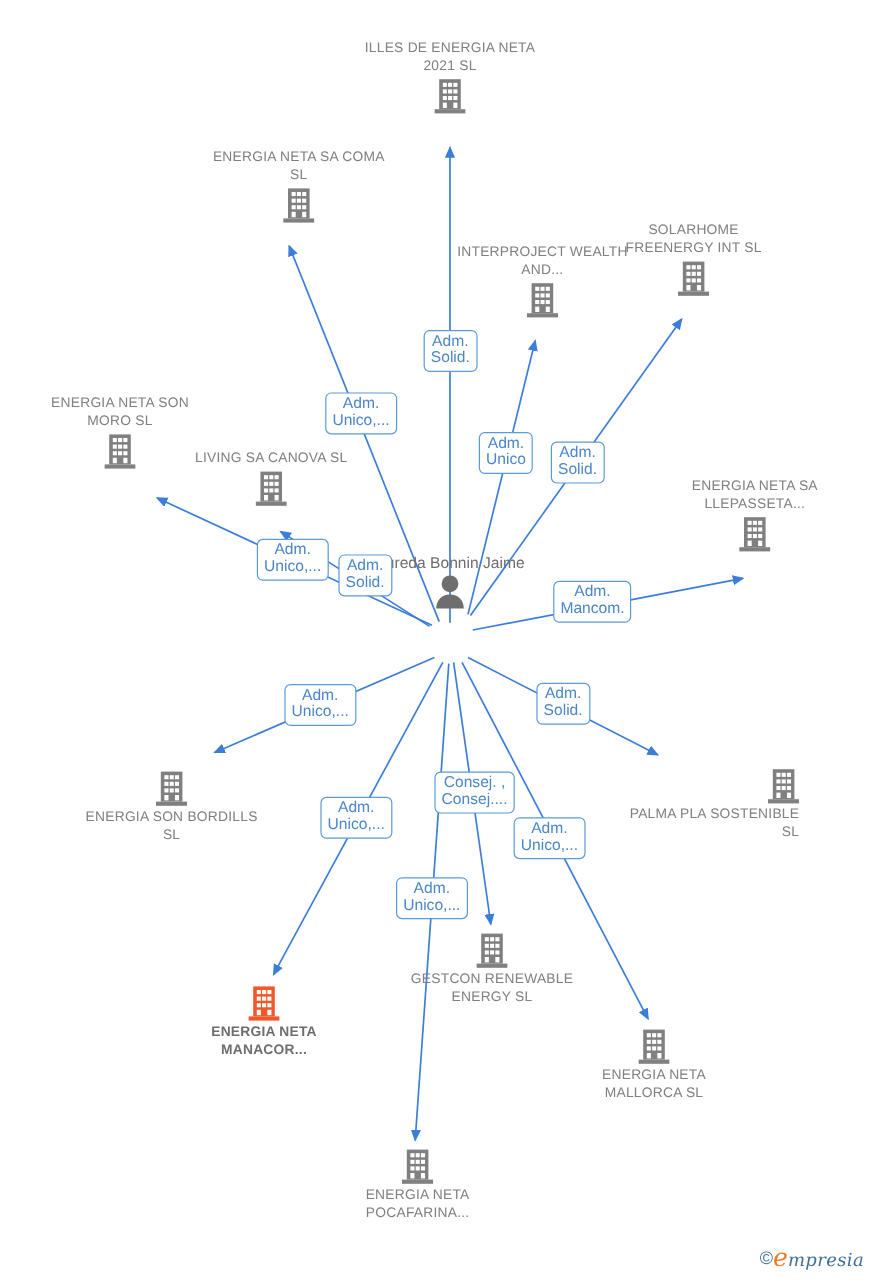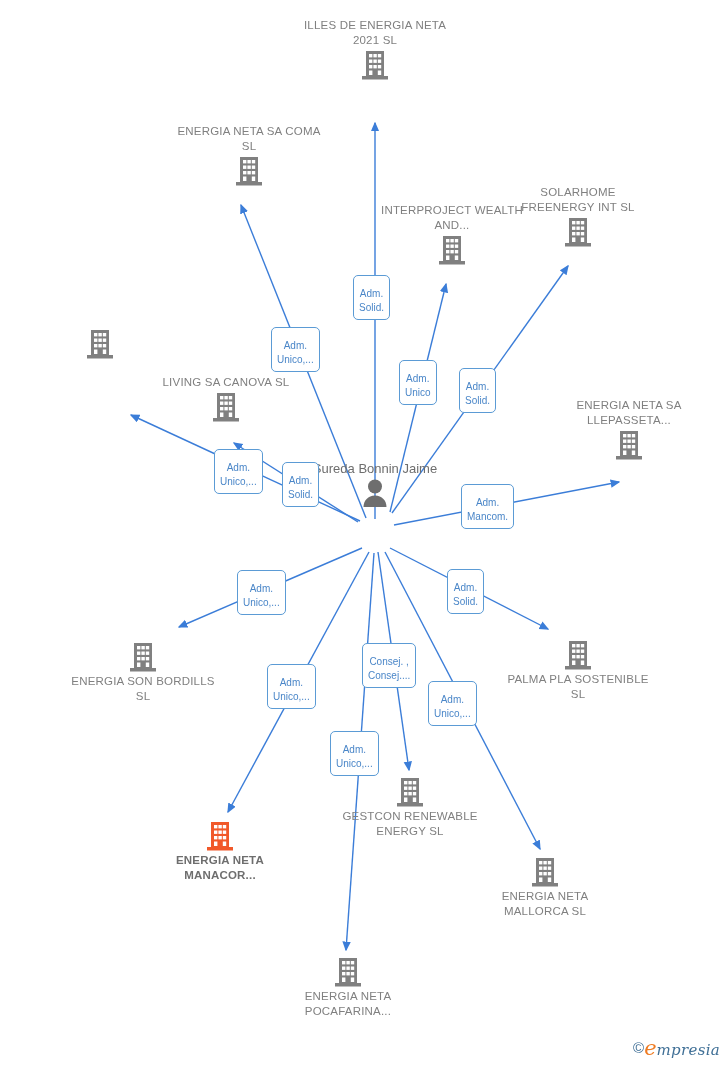--- a/index.html
+++ b/index.html
@@ -56,24 +56,24 @@
   }
 
   
   .elabel {
     position: absolute;
     box-sizing: border-box;
     border: 1px solid #5b9bd5;
     border-radius: 5px;
     background: #ffffff;
     color: #4a86c8;
-    font-size: 10px;
+    font-size: 13px;
     line-height: 14px;
     text-align: center;
-    padding: 11px 5px 4px;
+    padding: 1px 5px 4px;
     white-space: nowrap;
   }
   .elabel span { display: block; }
 
   
   .watermark {
     position: absolute;
     right: 8px;
     bottom: 10px;
     font-size: 17px;
@@ -133,21 +133,21 @@
       <path d="M369,552 L228,812"></path>
 
       <path d="M378,552 L409,770"></path>
 
       <path d="M385,552 L540,849"></path>
 
       <path d="M374,553 L346,950"></path>
     </g>
   </svg>
 
-  <div class="node label-top" style="left:375px; top:18px;">
+  <div class="node label-top" style="left:375px; top:33px;">
     <span class="label">ILLES DE ENERGIA NETA 2021  SL</span>
     <span class="icon">
       <svg width="26" height="30" viewBox="0 0 26 30">
         <rect x="4" y="1" width="18" height="25" fill="#808080"></rect>
         <rect x="0" y="26" width="26" height="3.5" fill="#808080"></rect>
         <g fill="#ffffff">
           <rect x="7" y="4" width="3.4" height="3.4"></rect>
             <rect x="11.4" y="4" width="3.4" height="3.4"></rect>
             <rect x="15.8" y="4" width="3.4" height="3.4"></rect>
           <rect x="7" y="9.5" width="3.4" height="3.4"></rect>
@@ -226,20 +226,21 @@
             <rect x="11.4" y="15" width="3.4" height="3.4"></rect>
             <rect x="15.8" y="15" width="3.4" height="3.4"></rect>
           <rect x="7" y="20.5" width="3.4" height="4.5"></rect>
             <rect x="15.8" y="20.5" width="3.4" height="4.5"></rect>
         </g>
       </svg>
     </span>
   </div>
 
   <div class="node label-top" style="left:100px; top:329px;">
+    <span class="label">ENERGIA NETA SON MORO  SL</span>
     <span class="icon">
       <svg width="26" height="30" viewBox="0 0 26 30">
         <rect x="4" y="1" width="18" height="25" fill="#808080"></rect>
         <rect x="0" y="26" width="26" height="3.5" fill="#808080"></rect>
         <g fill="#ffffff">
           <rect x="7" y="4" width="3.4" height="3.4"></rect>
             <rect x="11.4" y="4" width="3.4" height="3.4"></rect>
             <rect x="15.8" y="4" width="3.4" height="3.4"></rect>
           <rect x="7" y="9.5" width="3.4" height="3.4"></rect>
             <rect x="11.4" y="9.5" width="3.4" height="3.4"></rect>
@@ -316,21 +317,21 @@
             <rect x="11.4" y="15" width="3.4" height="3.4"></rect>
             <rect x="15.8" y="15" width="3.4" height="3.4"></rect>
           <rect x="7" y="20.5" width="3.4" height="4.5"></rect>
             <rect x="15.8" y="20.5" width="3.4" height="4.5"></rect>
         </g>
       </svg>
     </span>
     <span class="label">ENERGIA SON BORDILLS  SL</span>
   </div>
 
-  <div class="node label-bottom" style="left:578px; top:640px;">
+  <div class="node label-bottom" style="left:591px; top:640px;text-align:right;">
     <span class="icon">
       <svg width="26" height="30" viewBox="0 0 26 30">
         <rect x="4" y="1" width="18" height="25" fill="#808080"></rect>
         <rect x="0" y="26" width="26" height="3.5" fill="#808080"></rect>
         <g fill="#ffffff">
           <rect x="7" y="4" width="3.4" height="3.4"></rect>
             <rect x="11.4" y="4" width="3.4" height="3.4"></rect>
             <rect x="15.8" y="4" width="3.4" height="3.4"></rect>
           <rect x="7" y="9.5" width="3.4" height="3.4"></rect>
             <rect x="11.4" y="9.5" width="3.4" height="3.4"></rect>

